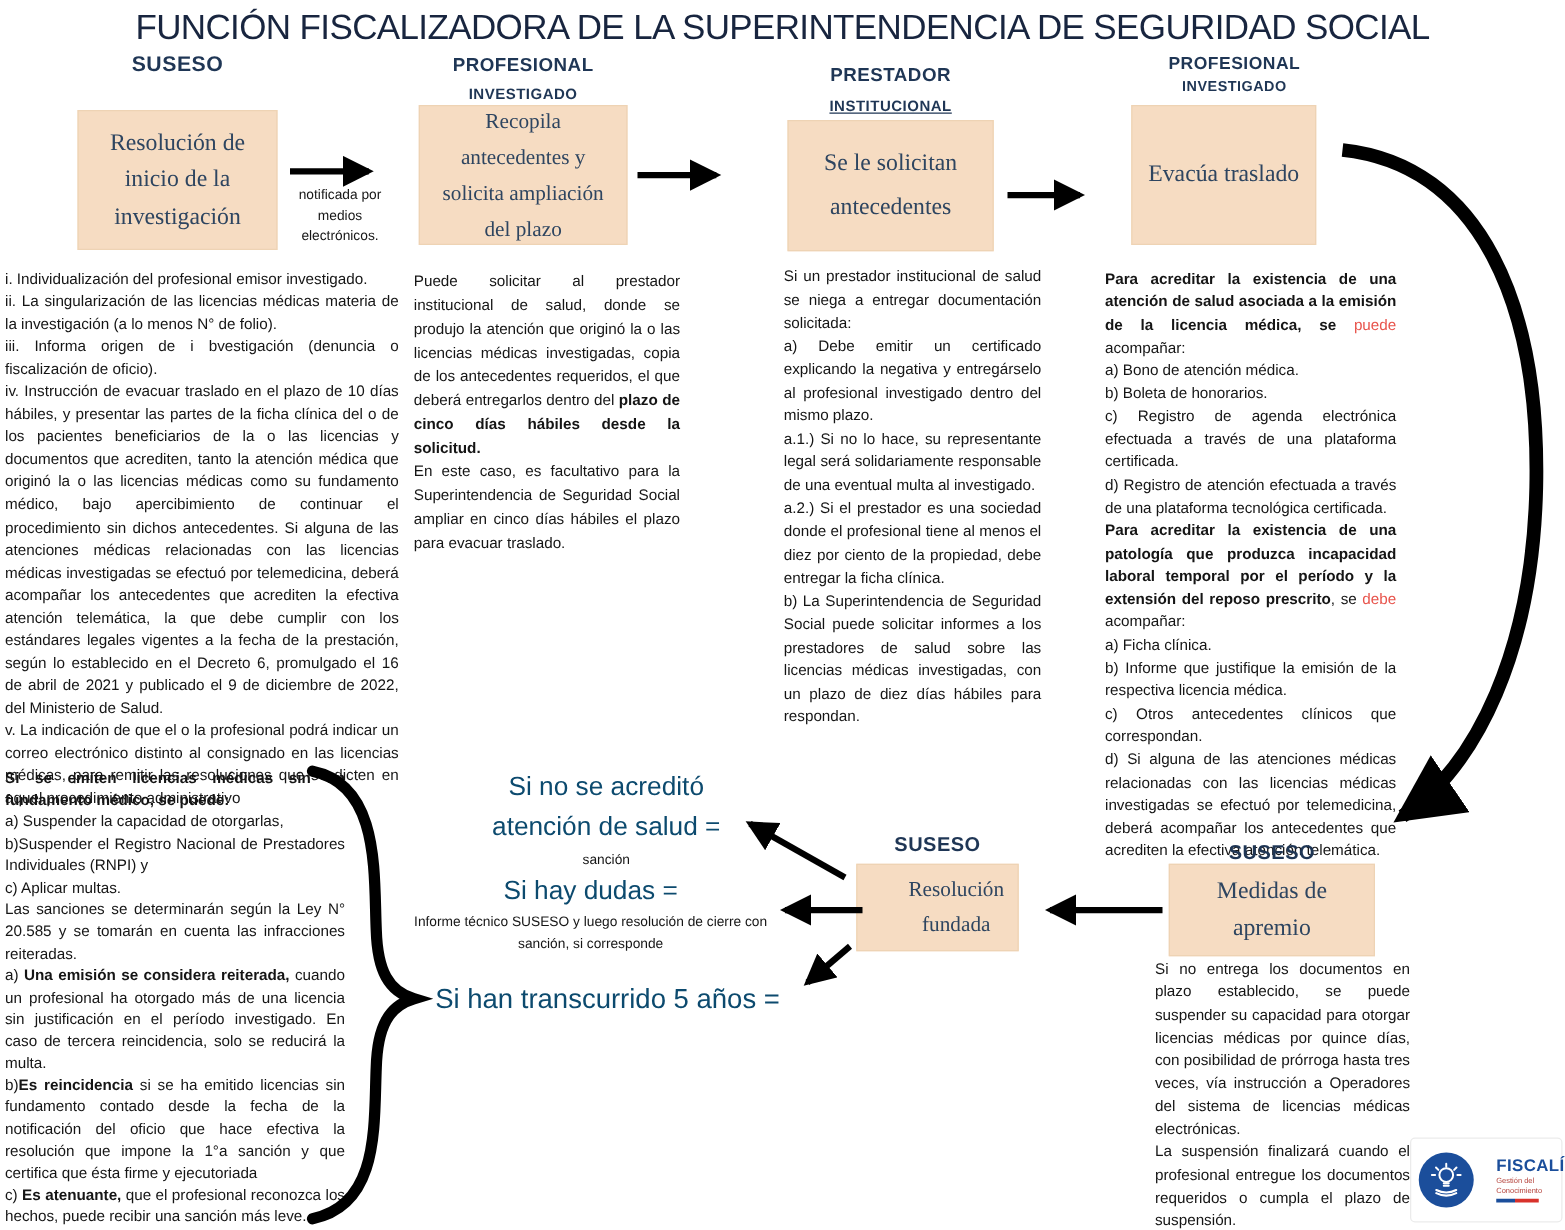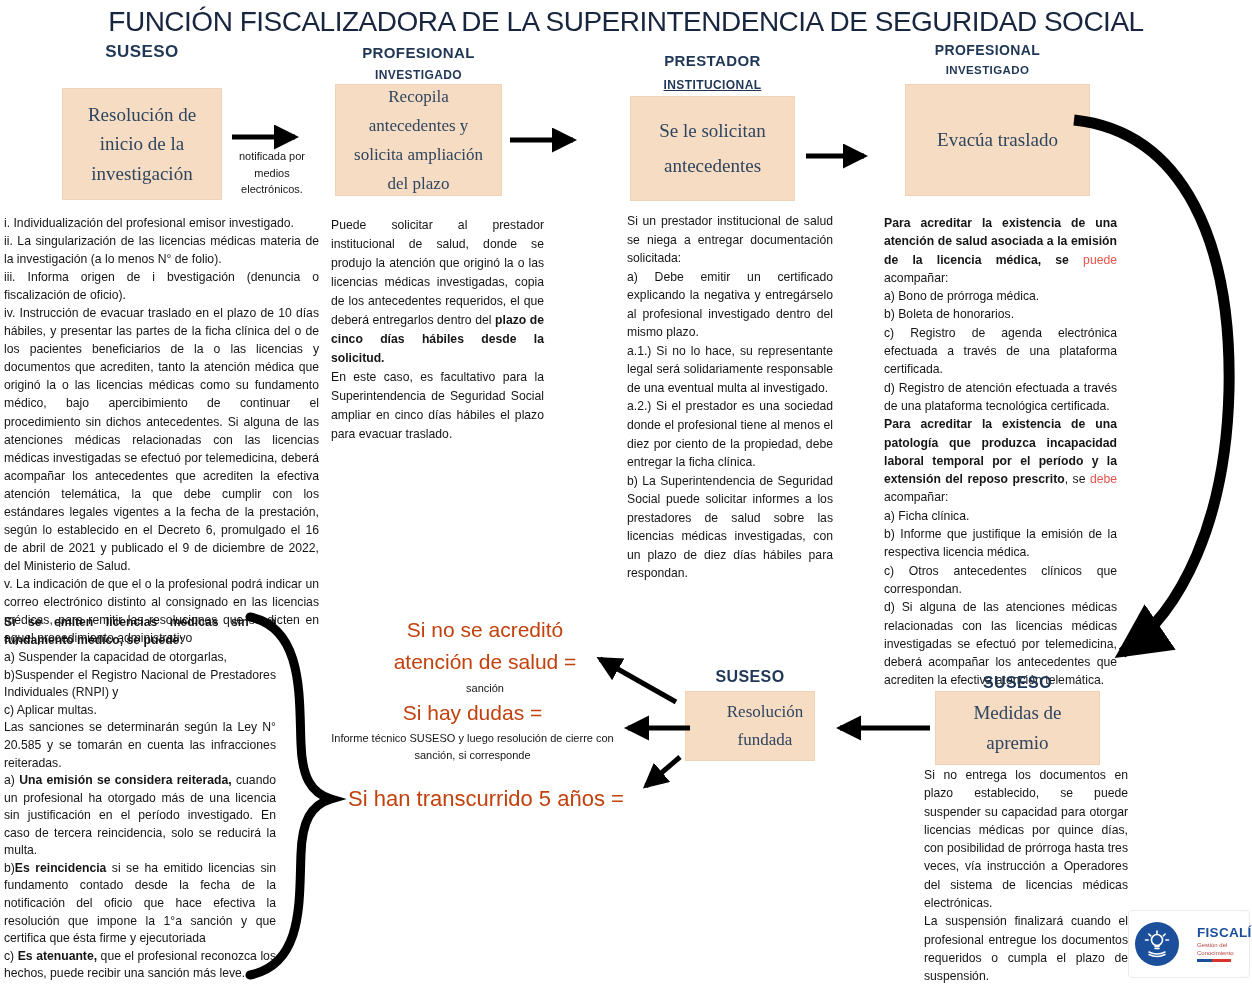--- a/index.html
+++ b/index.html
@@ -10,21 +10,21 @@
          color:#18253f;letter-spacing:-0.5px;white-space:nowrap;}
   .hdr{color:#1f3655;font-weight:700;text-align:center;letter-spacing:.4px;}
   .box{background:#f6dcc2;border:1px solid #eed3b4;color:#2e4560;display:flex;
        align-items:center;justify-content:center;text-align:center;
        box-sizing:border-box;padding:4px 8px;font-family:Liberation Serif, serif;}
   .paras{text-align:justify;font-size:12.2px;line-height:1.48;color:#151515;}
   .paras p{margin:0;}
   .paras p.g{}
   .sb{font-weight:700;}
   .sr{color:#e8544c;}
-  .bigtxt{color:#c2410c;text-align:center;}
+  .bigtxt{color:#0c4a6e;text-align:center;}
   .subtxt{color:#151515;text-align:center;font-size:11px;line-height:1.5;}
   .overlay{position:absolute;left:0;top:0;z-index:5;pointer-events:none;}
   .logo-card{display:flex;align-items:center;gap:18px;background:#fff;
              border:1px solid #ebebeb;border-radius:4px;box-sizing:border-box;
              padding:4px 6px;}
   .logo-circle{width:44px;height:44px;border-radius:50%;background:#1b4e9b;
                display:flex;align-items:center;justify-content:center;flex:0 0 auto;}
   .logo-name{font-size:13.5px;font-weight:700;color:#1b4e9b;letter-spacing:.3px;line-height:1.1;}
   .logo-tag{font-size:6px;color:#b5433c;line-height:1.35;}
   .logo-flag{width:34px;height:3px;margin-top:2px;
@@ -89,24 +89,24 @@
   <div class="abs paras" style="left:627px;top:212px;width:206px;line-height:1.52;">
       <p><span>Si un prestador institucional de salud se niega a entregar documentación solicitada:</span></p>
       <p><span>a) Debe emitir un certificado explicando la negativa y entregárselo al profesional investigado dentro del mismo plazo.</span></p>
       <p><span>a.1.) Si no lo hace, su representante legal será solidariamente responsable de una eventual multa al investigado.</span></p>
       <p><span>a.2.) Si el prestador es una sociedad donde el profesional tiene al menos el diez por ciento de la propiedad, debe entregar la ficha clínica.</span></p>
       <p class="g"><span>b) La Superintendencia de Seguridad Social puede solicitar informes a los prestadores de salud sobre las licencias médicas investigadas, con un plazo de diez días hábiles para respondan.</span></p>
     </div>
 
   <div class="abs hdr" style="left:905px;top:42px;width:165px;font-size:14px;">PROFESIONAL</div>
   <div class="abs hdr" style="left:905px;top:64px;width:165px;font-size:11.5px;">INVESTIGADO</div>
-  <div class="abs box" style="left:905px;top:84px;width:185px;height:112px;font-size:19px;line-height:1.7;">Evacúa traslado</div>
+  <div class="abs box" style="left:905px;top:84px;width:148px;height:112px;font-size:19px;line-height:1.7;">Evacúa traslado</div>
   <div class="abs paras" style="left:884px;top:214px;width:233px;line-height:1.5;">
       <p><span class="sb">Para acreditar la existencia de una atención de salud asociada a la emisión de la licencia médica, se </span><span class="sr">puede</span><span> acompañar:</span></p>
-      <p><span>a) Bono de prórroga médica.</span></p>
+      <p><span>a) Bono de atención médica.</span></p>
       <p><span>b) Boleta de honorarios.</span></p>
       <p><span>c) Registro de agenda electrónica efectuada a través de una plataforma certificada.</span></p>
       <p><span>d) Registro de atención efectuada a través de una plataforma tecnológica certificada.</span></p>
       <p class="g"><span class="sb">Para acreditar la existencia de una patología que produzca incapacidad laboral temporal por el período y la extensión del reposo prescrito</span><span>, se </span><span class="sr">debe</span><span> acompañar:</span></p>
       <p><span>a) Ficha clínica.</span></p>
       <p><span>b) Informe que justifique la emisión de la respectiva licencia médica.</span></p>
       <p><span>c) Otros antecedentes clínicos que correspondan.</span></p>
       <p><span>d) Si alguna de las atenciones médicas relacionadas con las licencias médicas investigadas se efectuó por telemedicina, deberá acompañar los antecedentes que acrediten la efectiva atención telemática.</span></p>
     </div>
 

